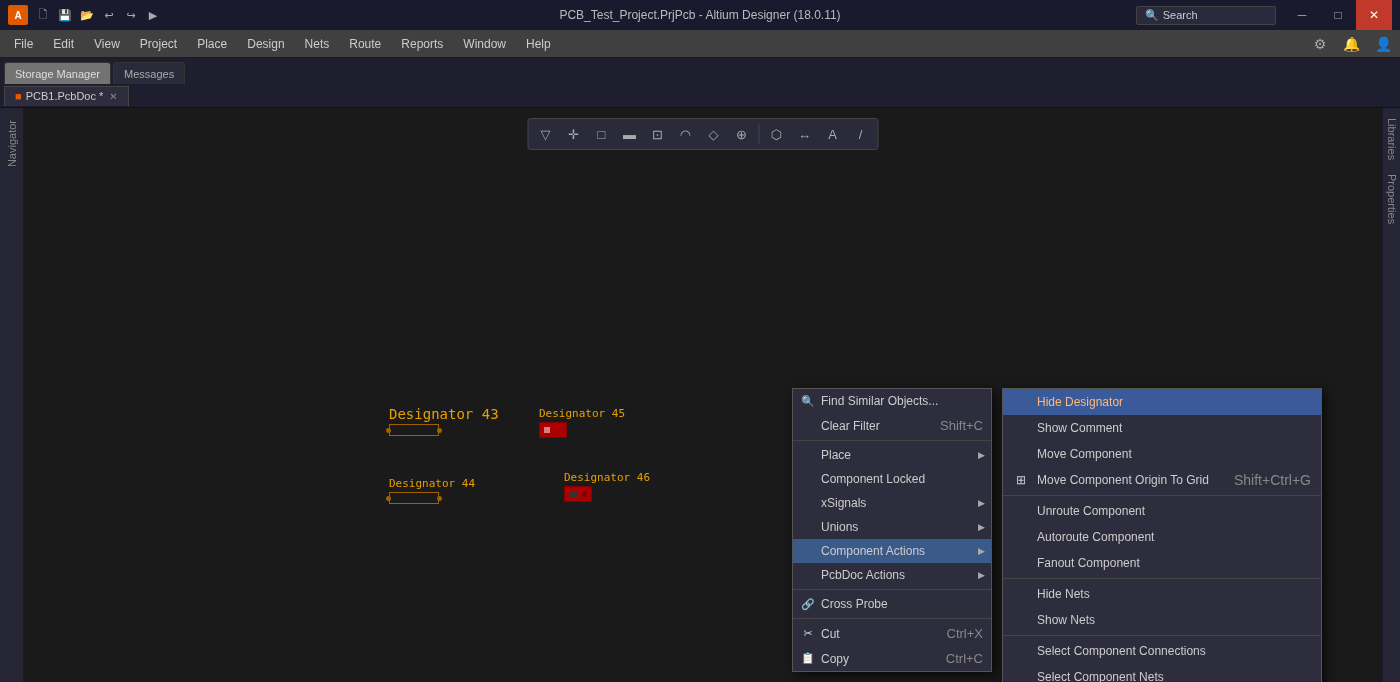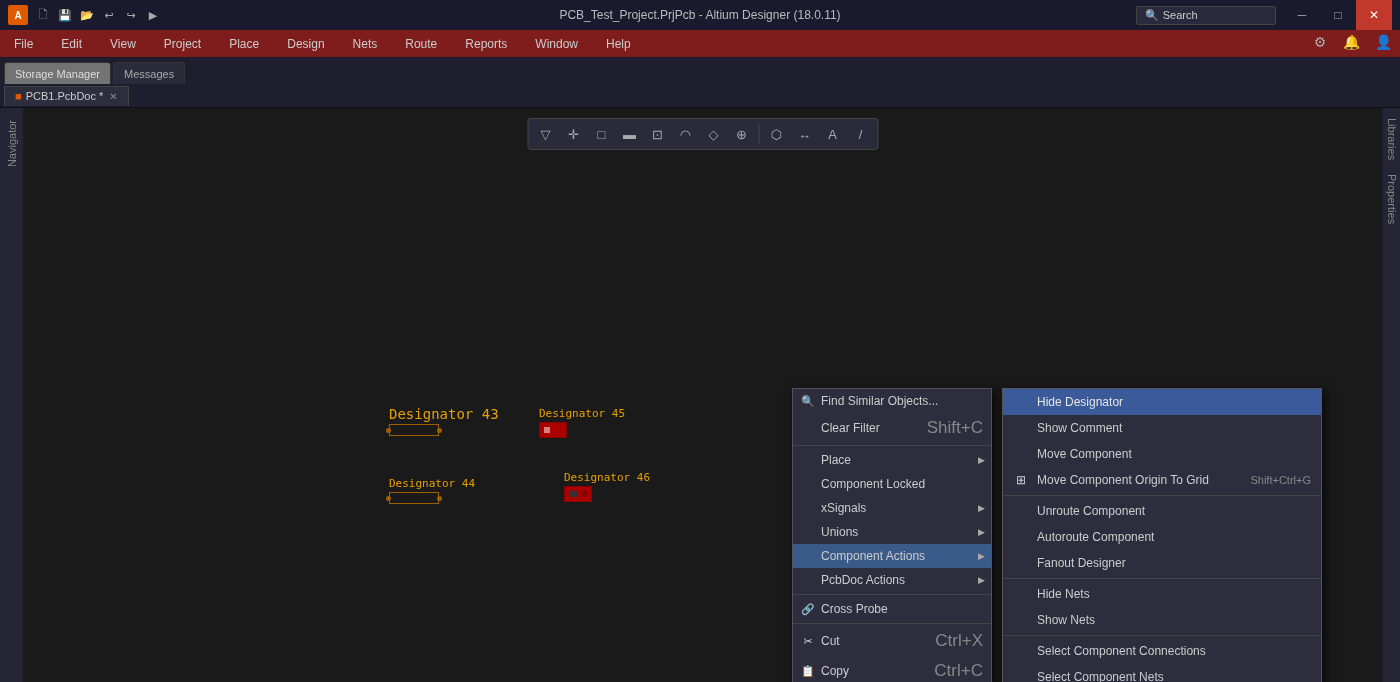--- a/index.html
+++ b/index.html
@@ -69,25 +69,25 @@
     #title-bar .win-btn {
       width: 36px; height: 30px;
       display: flex; align-items: center; justify-content: center;
       font-size: 12px; color: #aaa; cursor: pointer;
     }
     #title-bar .win-btn.close { background: #c0392b; color: white; }
 
     
     #menu-bar {
       height: 28px;
-      background: #7f1d1d;
-      display: flex;
-      align-items: flex-start;
+      background: #404040;
+      display: flex;
+      align-items: center;
       padding: 0 4px;
-      gap: 8px;
+      gap: 0;
       border-bottom: 1px solid #1a1a2e;
     }
     .menu-item {
       padding: 4px 10px;
       font-size: 12px;
       color: #ccc;
       cursor: pointer;
       height: 28px;
       display: flex; align-items: center;
     }
@@ -240,21 +240,21 @@
       display: flex;
       align-items: center;
       padding: 5px 8px;
       color: #ccc;
       font-size: 12px;
       cursor: pointer;
       position: relative;
       gap: 6px;
     }
     .ctx-item .ctx-label { flex: 1; }
-    .ctx-item .ctx-shortcut { color: #888; font-size: 17px; margin-left: 20px; }
+    .ctx-item .ctx-shortcut { color: #888; font-size: 13px; margin-left: 20px; }
     .ctx-item .ctx-icon {
       width: 14px; height: 14px;
       display: flex; align-items: center; justify-content: center;
       font-size: 11px;
     }
     .ctx-separator {
       height: 1px;
       background: #444;
       margin: 2px 0;
     }
@@ -277,23 +277,23 @@
     }
     .sub-item {
       display: flex;
       align-items: center;
       padding: 5px 10px;
       color: #ccc;
       font-size: 12px;
       cursor: pointer;
       gap: 8px;
     }
-    .sub-item.highlighted { background: #3a5a9a; color: #e5e5e5; }
+    .sub-item.highlighted { background: #3a5a9a; color: #fdba74; }
     .sub-item .sub-label { flex: 1; }
-    .sub-item .sub-shortcut { color: #888; font-size: 11px; }
+    .sub-item .sub-shortcut { color: #888; font-size: 14px; }
     .sub-sep { height: 1px; background: #444; margin: 2px 0; }
     .sub-item .sub-icon {
       width: 16px; height: 16px;
       display: flex; align-items: center; justify-content: center;
     }
   </style>
 </head>
 <body>
 
 <div id="title-bar">
@@ -496,21 +496,21 @@
       <div class="sub-item">
         <span class="sub-icon"></span>
         <span class="sub-label">Unroute Component</span>
       </div>
       <div class="sub-item">
         <span class="sub-icon"></span>
         <span class="sub-label">Autoroute Component</span>
       </div>
       <div class="sub-item">
         <span class="sub-icon"></span>
-        <span class="sub-label">Fanout Designer</span>
+        <span class="sub-label">Fanout Component</span>
       </div>
       <div class="sub-sep"></div>
       <div class="sub-item">
         <span class="sub-icon"></span>
         <span class="sub-label">Hide Nets</span>
       </div>
       <div class="sub-item">
         <span class="sub-icon"></span>
         <span class="sub-label">Show Nets</span>
       </div>

